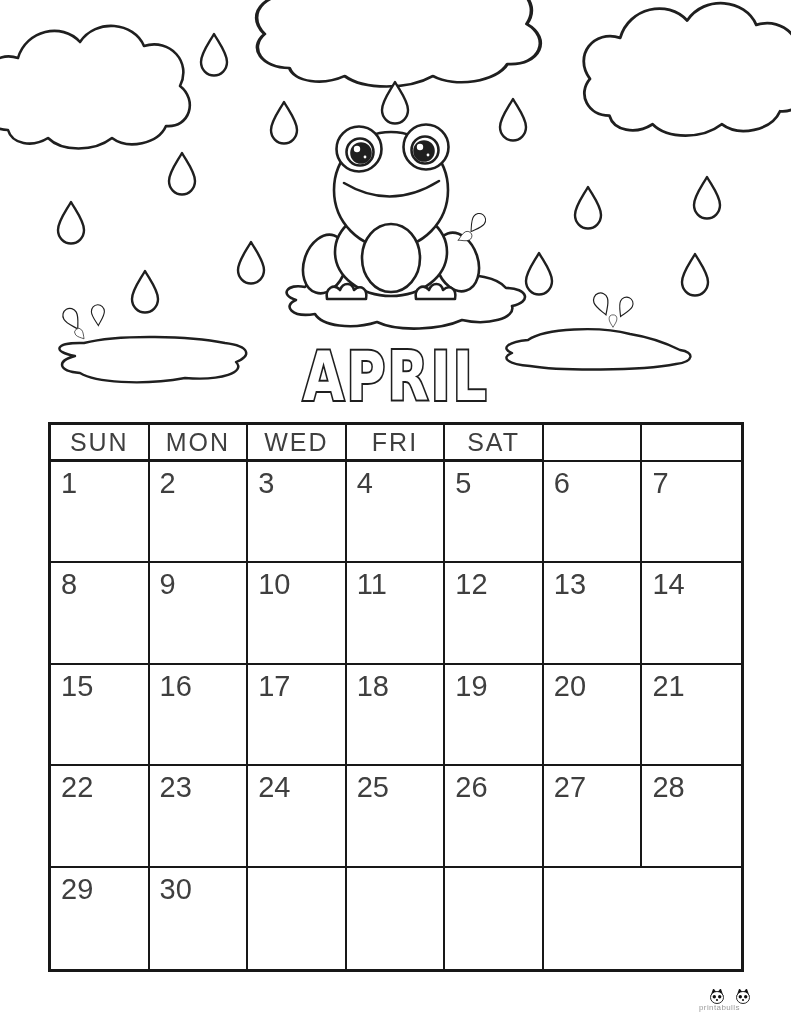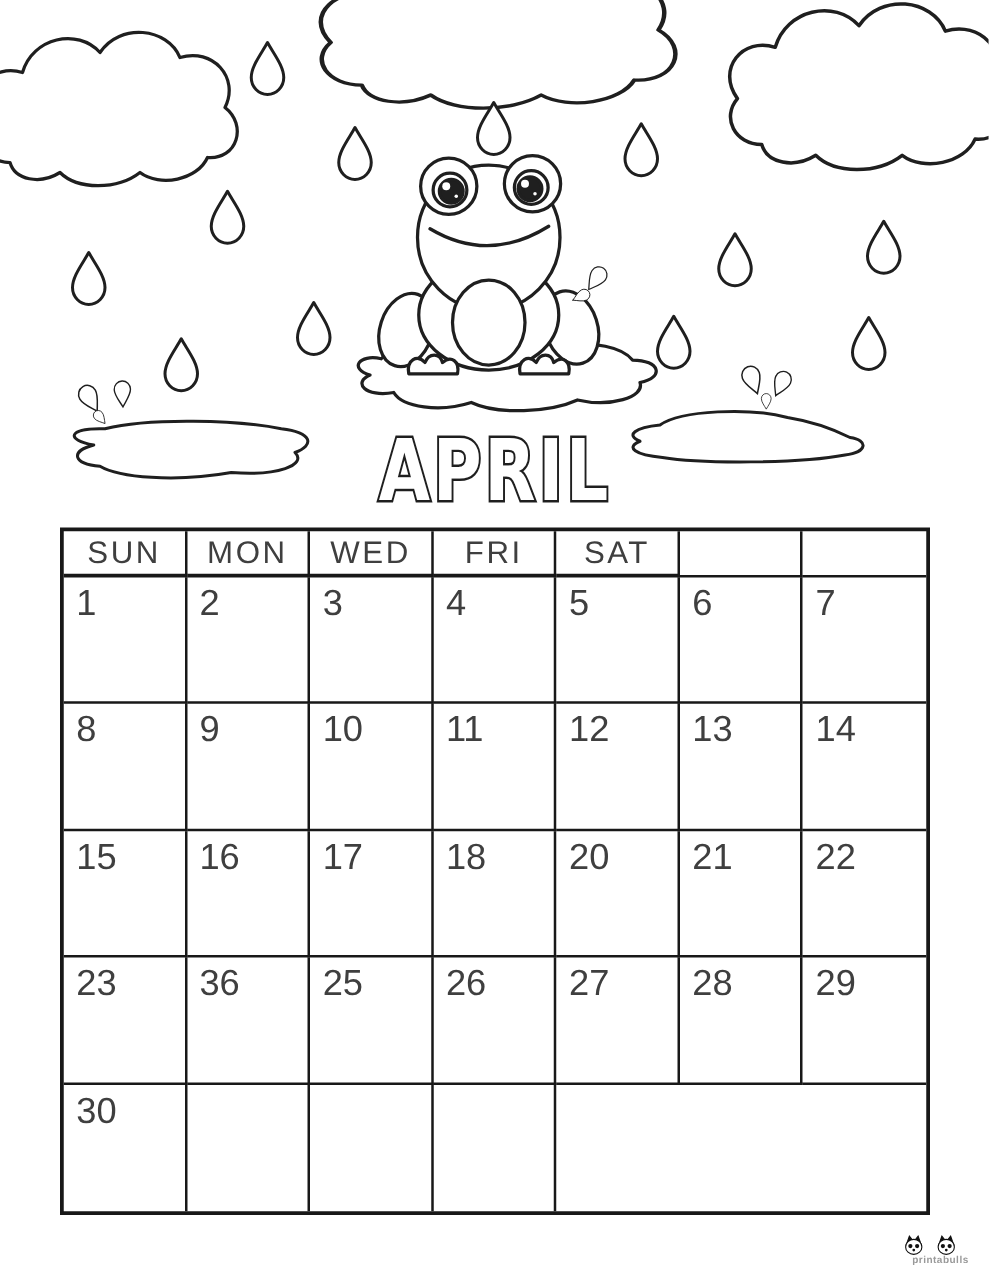--- a/index.html
+++ b/index.html
@@ -13,21 +13,21 @@
        display:grid;grid-template-columns:repeat(7,1fr);
        grid-template-rows:37px repeat(5,1fr);}
   .cal>div{box-sizing:border-box;border-right:2px solid #181818;border-bottom:2px solid #181818;}
   .cal>div:nth-child(7n){border-right:none;}
   .cal>div:nth-child(n+36){border-bottom:none;}
   .dh{display:flex;align-items:center;justify-content:center;
       font-size:25px;font-weight:300;letter-spacing:2px;color:#3f3f3f;
       border-bottom-width:3px !important;text-align:right;}
   .cell{padding:5px 0 0 10px;font-size:29px;font-weight:300;color:#3f3f3f;}
   
-  .logo{position:absolute;right:16px;bottom:12px;width:62px;text-align:right;font-weight:bold;}
+  .logo{position:absolute;right:30px;bottom:12px;width:62px;text-align:left;}
   .logo .brand{font-size:8px;color:#9a9a9a;letter-spacing:.4px;margin-top:-2px;}
 </style>
 </head>
 <body>
 
 <div class="page">
 
   <svg class="art" width="791" height="420" viewBox="0 0 791 420">
     <defs>
       <path id="cloudPath" d="M30,120 C10,120 0,100 12,86 C-4,64 16,40 40,48 C48,20 84,12 102,32
@@ -139,26 +139,27 @@
     <div class="cell">10</div>
     <div class="cell">11</div>
     <div class="cell">12</div>
 
     <div class="cell">13</div>
     <div class="cell">14</div>
     <div class="cell">15</div>
     <div class="cell">16</div>
     <div class="cell">17</div>
     <div class="cell">18</div>
+    <div class="cell">19</div>
 
     <div class="cell">20</div>
     <div class="cell">21</div>
     <div class="cell">22</div>
     <div class="cell">23</div>
-    <div class="cell">36</div>
+    <div class="cell">24</div>
     <div class="cell">25</div>
     <div class="cell">26</div>
 
     <div class="cell">27</div>
     <div class="cell">28</div>
     <div class="cell">29</div>
     <div class="cell">30</div>
     <div class="cell"></div>
     <div class="cell"></div>
     <div class="cell"></div>

